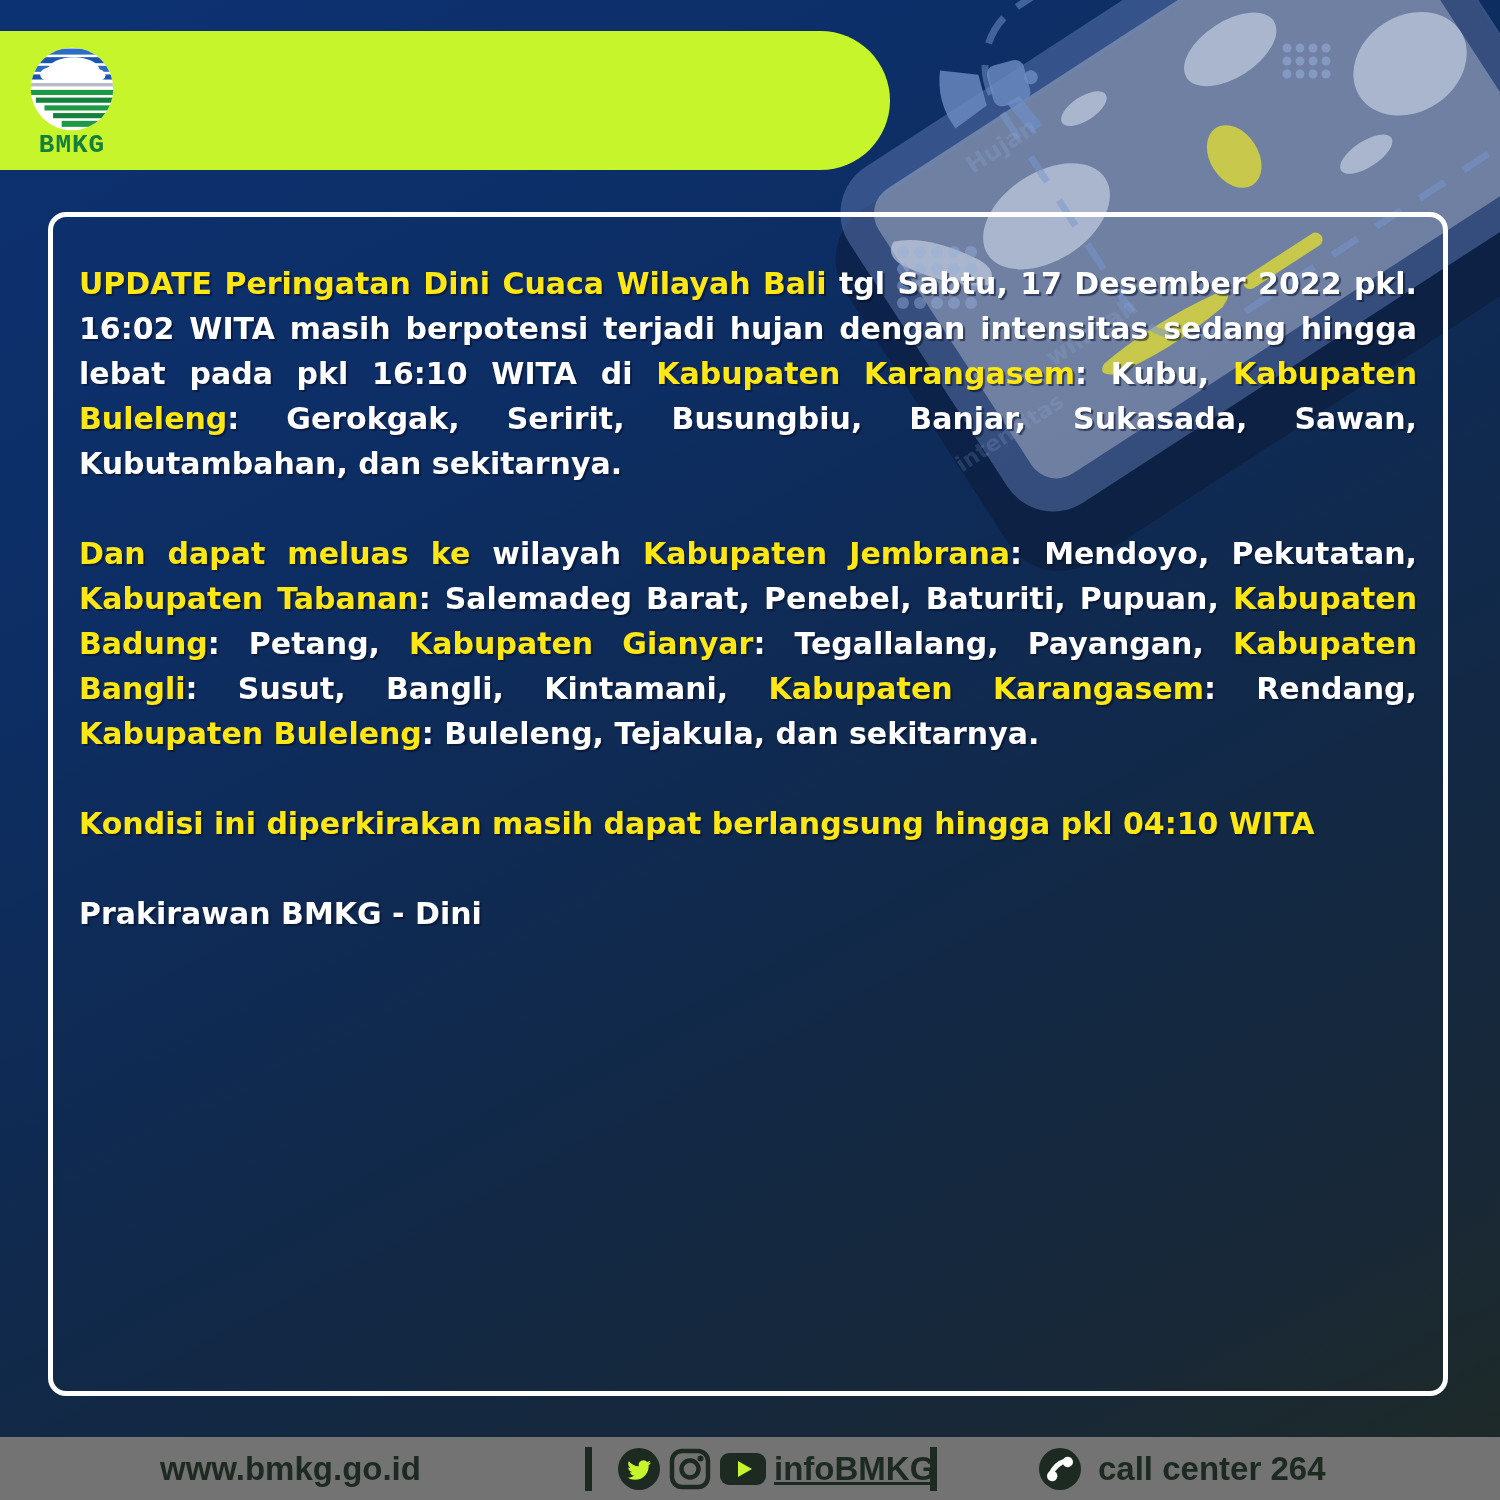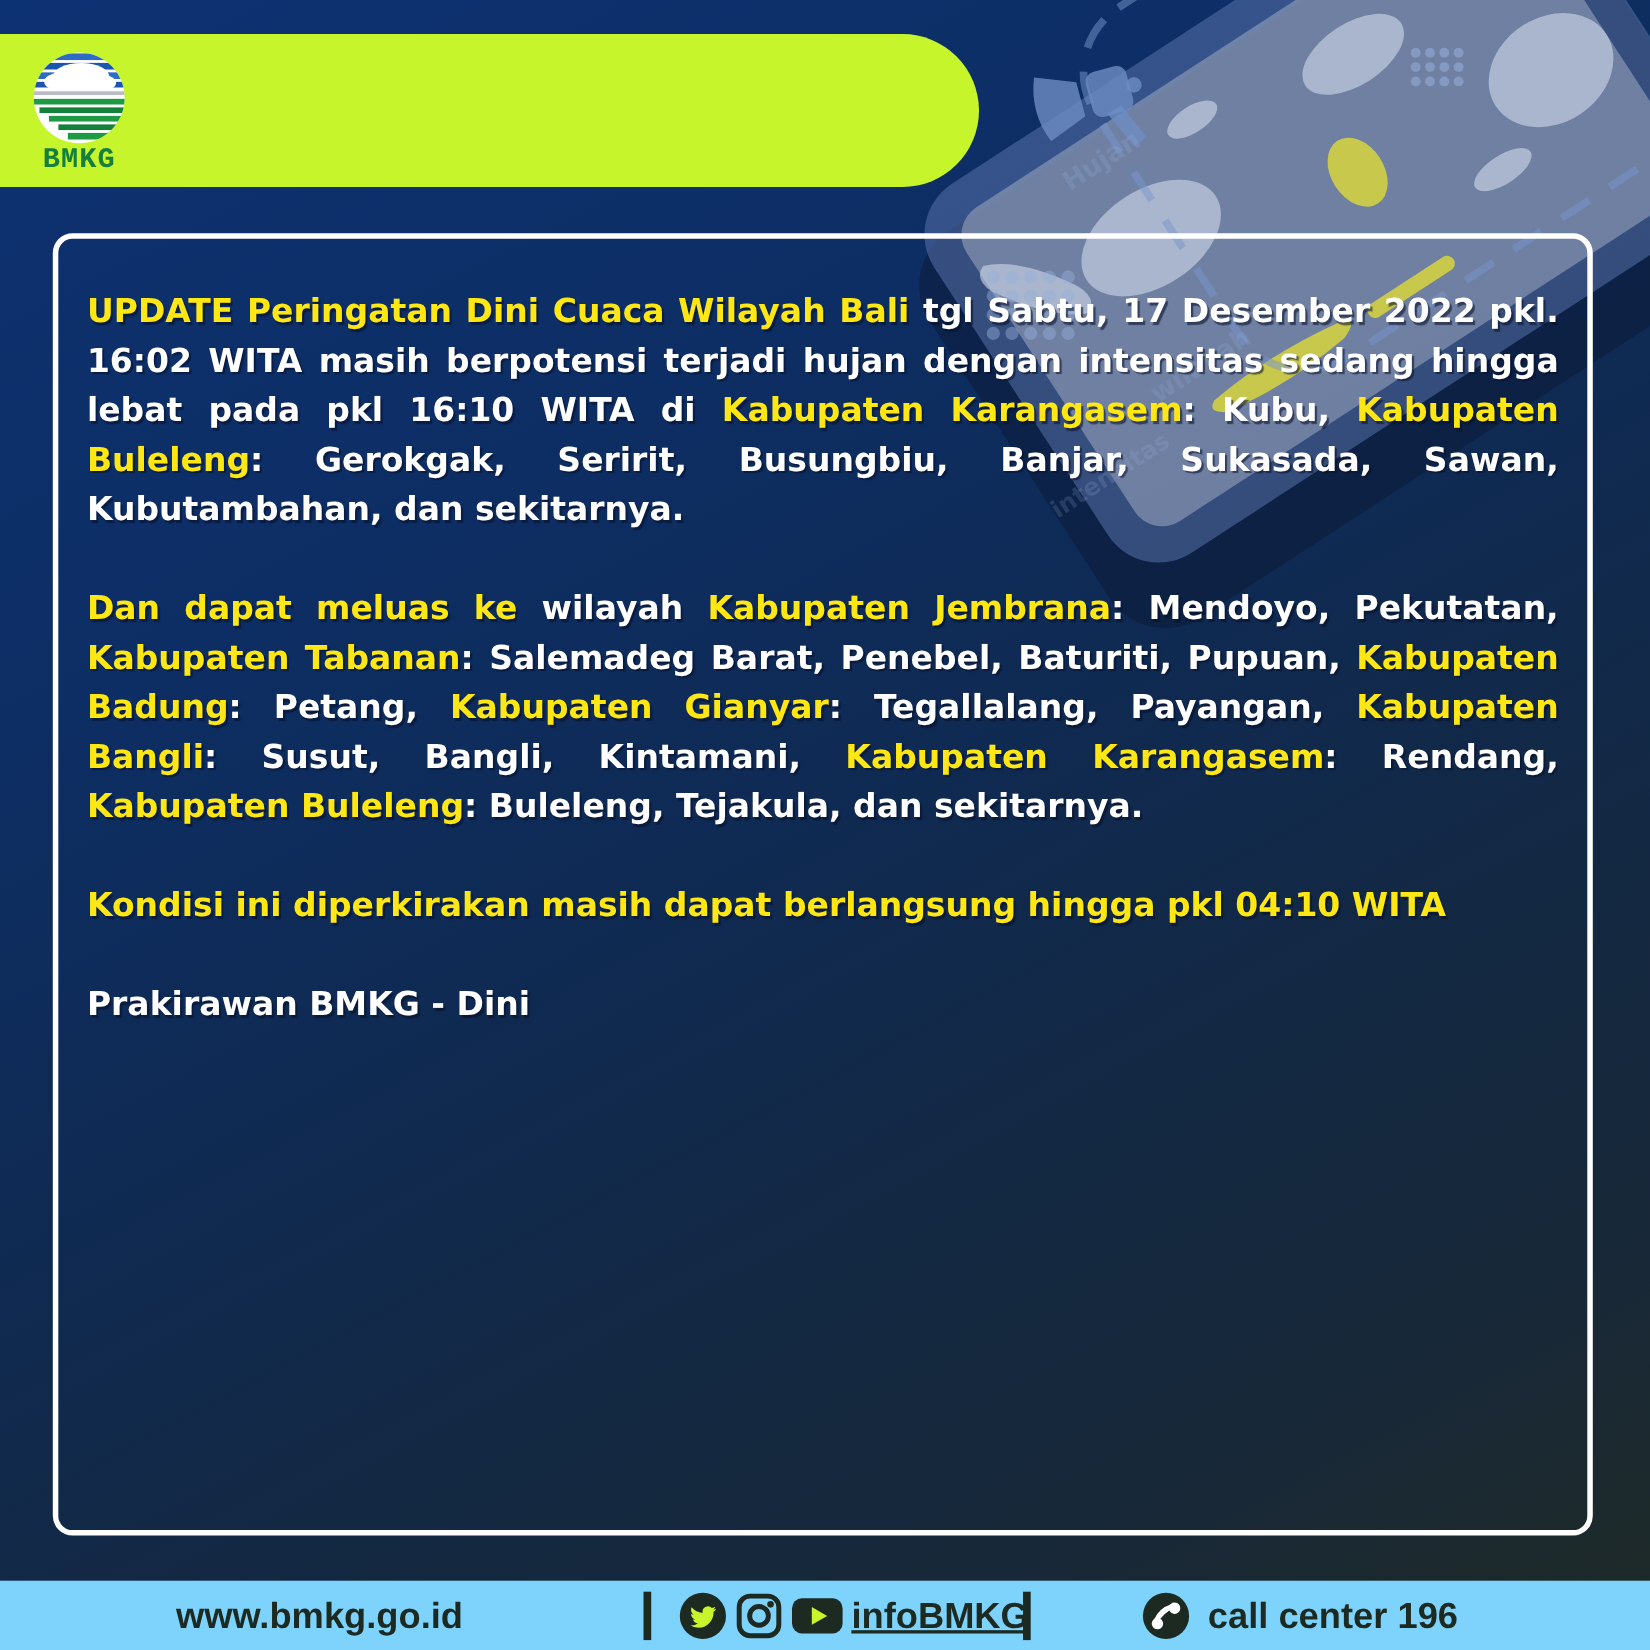--- a/index.html
+++ b/index.html
@@ -140,21 +140,21 @@
 
 <div id="warning-box">
   <div>
       <p class="para"><span class="seg-y">UPDATE Peringatan Dini Cuaca Wilayah Bali</span><span class="seg-w"> tgl Sabtu, 17 Desember 2022 pkl. 16:02 WITA masih berpotensi terjadi hujan dengan intensitas sedang hingga lebat pada pkl 16:10 WITA di </span><span class="seg-y">Kabupaten Karangasem</span><span class="seg-w">: Kubu, </span><span class="seg-y">Kabupaten Buleleng</span><span class="seg-w">: Gerokgak, Seririt, Busungbiu, Banjar, Sukasada, Sawan, Kubutambahan, dan sekitarnya.</span></p>
       <p class="para"><span class="seg-y">Dan dapat meluas ke</span><span class="seg-w"> wilayah </span><span class="seg-y">Kabupaten Jembrana</span><span class="seg-w">: Mendoyo, Pekutatan, </span><span class="seg-y">Kabupaten Tabanan</span><span class="seg-w">: Salemadeg Barat, Penebel, Baturiti, Pupuan, </span><span class="seg-y">Kabupaten Badung</span><span class="seg-w">: Petang, </span><span class="seg-y">Kabupaten Gianyar</span><span class="seg-w">: Tegallalang, Payangan, </span><span class="seg-y">Kabupaten Bangli</span><span class="seg-w">: Susut, Bangli, Kintamani, </span><span class="seg-y">Kabupaten Karangasem</span><span class="seg-w">: Rendang, </span><span class="seg-y">Kabupaten Buleleng</span><span class="seg-w">: Buleleng, Tejakula, dan sekitarnya.</span></p>
       <p class="para"><span class="seg-y">Kondisi ini diperkirakan masih dapat berlangsung hingga pkl 04:10 WITA</span></p>
       <p class="para"><span class="seg-w">Prakirawan BMKG - Dini</span></p>
     </div>
 </div>
 
-<div id="footer" style="background: #7dd3fc;">
+<div id="footer" style="background: #737373;">
   <div class="fitem ftext" style="left:160px;">www.bmkg.go.id</div>
   <div class="fitem fsep" style="left:585px;"></div>
 
   <svg class="fitem ficon" style="left:617px;" width="44" height="44" viewBox="0 0 44 44">
     <circle cx="22" cy="22" r="21" fill="#1c2a21"></circle>
     <path fill="#c6f52b" d="M34 15.6c-.9.4-1.8.7-2.8.8 1-.6 1.8-1.6 2.1-2.7-.9.6-2 1-3.1 1.2a4.9 4.9 0 0 0-8.4 4.4c-4-.2-7.6-2.1-10-5.1-.4.8-.6 1.6-.6 2.5 0 1.7.9 3.2 2.2 4.1-.8 0-1.5-.2-2.2-.6v.1c0 2.4 1.7 4.4 3.9 4.8-.4.1-.8.2-1.3.2-.3 0-.6 0-.9-.1.6 2 2.4 3.4 4.6 3.4a9.8 9.8 0 0 1-7.2 2 13.9 13.9 0 0 0 7.5 2.2c9 0 13.9-7.4 13.9-13.9v-.6c1-.7 1.8-1.6 2.3-2.7z"></path>
   </svg>
 
   <svg class="fitem ficon" style="left:668px;" width="44" height="44" viewBox="0 0 44 44">
     <rect x="4" y="4" width="36" height="36" rx="10" fill="none" stroke="#1c2a21" stroke-width="4.5"></rect>
@@ -172,14 +172,14 @@
 
   <svg class="fitem ficon" style="left:1038px;" width="44" height="44" viewBox="0 0 44 44">
     <circle cx="22" cy="22" r="21" fill="#1c2a21"></circle>
     <g transform="rotate(-42 22 22)" fill="#ffffff">
       <circle cx="11.5" cy="22" r="5.2"></circle>
       <circle cx="32.5" cy="22" r="5.2"></circle>
       <path d="M11.5 17.2 Q22 12.5 32.5 17.2 L32.5 22 Q22 17.8 11.5 22 Z"></path>
     </g>
   </svg>
 
-  <div class="fitem ftext" style="left:1098px;">call center 196</div>
+  <div class="fitem ftext" style="left:1098px;">call center 264</div>
 </div>
 
 </body></html>

